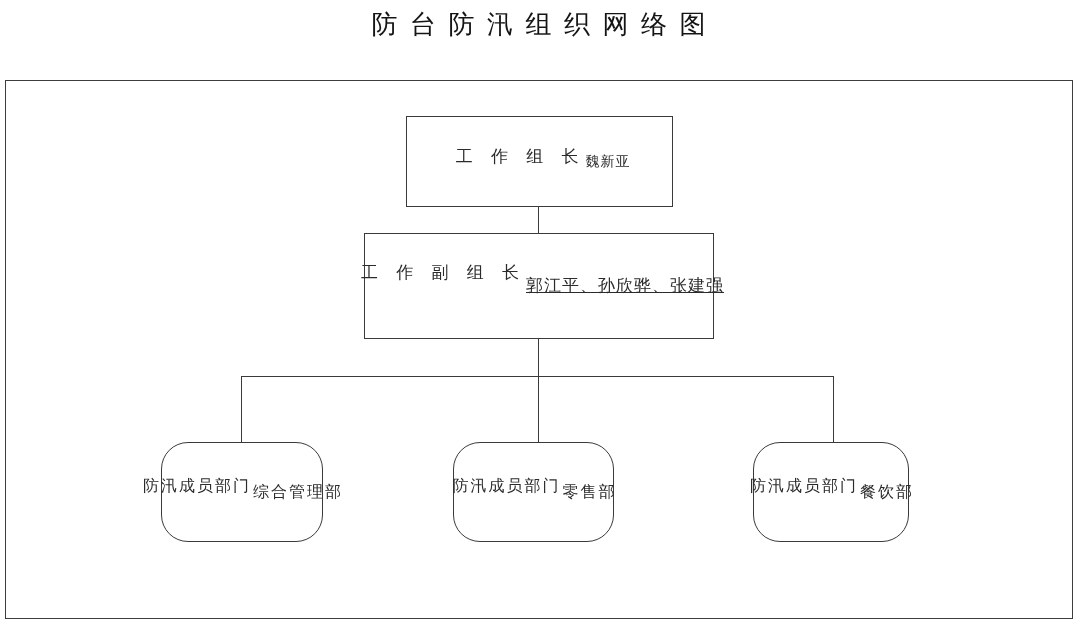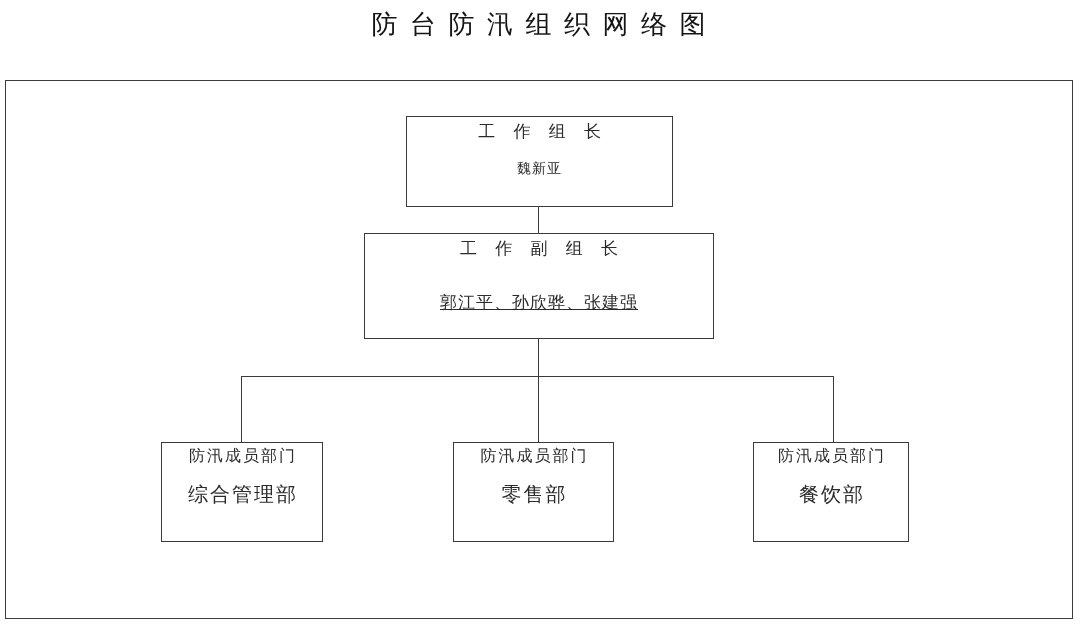--- a/index.html
+++ b/index.html
@@ -44,23 +44,23 @@
     background: #ffffff;
   }
 
   
   .node {
     position: absolute;
     box-sizing: border-box;
     border: 1px solid #3a3a3a;
     background: #ffffff;
     display: flex;
-    flex-direction: column;
+    flex-direction: row;
     align-items: center;
-    justify-content: flex-start;
+    justify-content: center;
     text-align: center;
     z-index: 3;
   }
   .node .line1,
   .node .line2 {
     display: block;
     white-space: pre;
     color: #2b2b2b;
   }
 
@@ -102,30 +102,31 @@
     font-size: 17px;
     letter-spacing: 1px;
     line-height: 26px;
     text-decoration: underline;
   }
 
   
   .node-member {
     top: 361px;
     height: 100px;
+    border-radius: 27px;
   }
   .node-member .line1 {
     font-size: 16px;
     letter-spacing: 2px;
     text-indent: 2px;
     line-height: 26px;
     margin-bottom: 12px;
   }
   .node-member .line2 {
-    font-size: 20px;
+    font-size: 16px;
     letter-spacing: 2px;
     text-indent: 2px;
     line-height: 26px;
   }
   #node-member-0 { left: 155px; width: 162px; }
   #node-member-1 { left: 447px; width: 161px; }
   #node-member-2 { left: 747px; width: 156px; }
 
   
   .connector {

